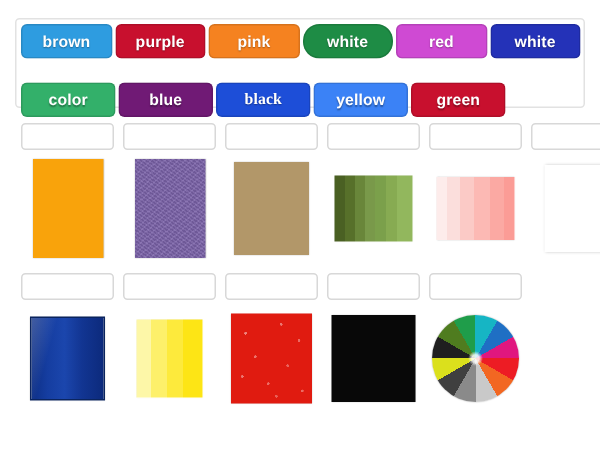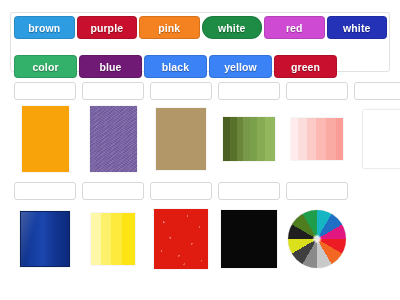--- a/index.html
+++ b/index.html
@@ -168,21 +168,21 @@
           <span class="sheen">white</span>
         </div>
       </div>
     <div class="wordbank-row" id="wb-row-2" style="margin-top:14px">
         <div class="word-tile" style="background: rgb(51, 176, 106); color: rgb(255, 255, 255);">
           <span class="sheen">color</span>
         </div>
         <div class="word-tile" style="background: #701a75; color: rgb(255, 255, 255);">
           <span class="sheen">blue</span>
         </div>
-        <div class="word-tile" style="background: #3b82f6; color: rgb(255, 255, 255);">
+        <div class="word-tile" style="background: #1d4ed8; color: rgb(255, 255, 255); font-family: Liberation Serif, serif;">
           <span class="sheen">black</span>
         </div>
         <div class="word-tile" style="background: #3b82f6; color: rgb(255, 255, 255);">
           <span class="sheen">yellow</span>
         </div>
         <div class="word-tile" style="background: rgb(200, 16, 46); color: rgb(255, 255, 255);">
           <span class="sheen">green</span>
         </div>
       </div>
   </div>

